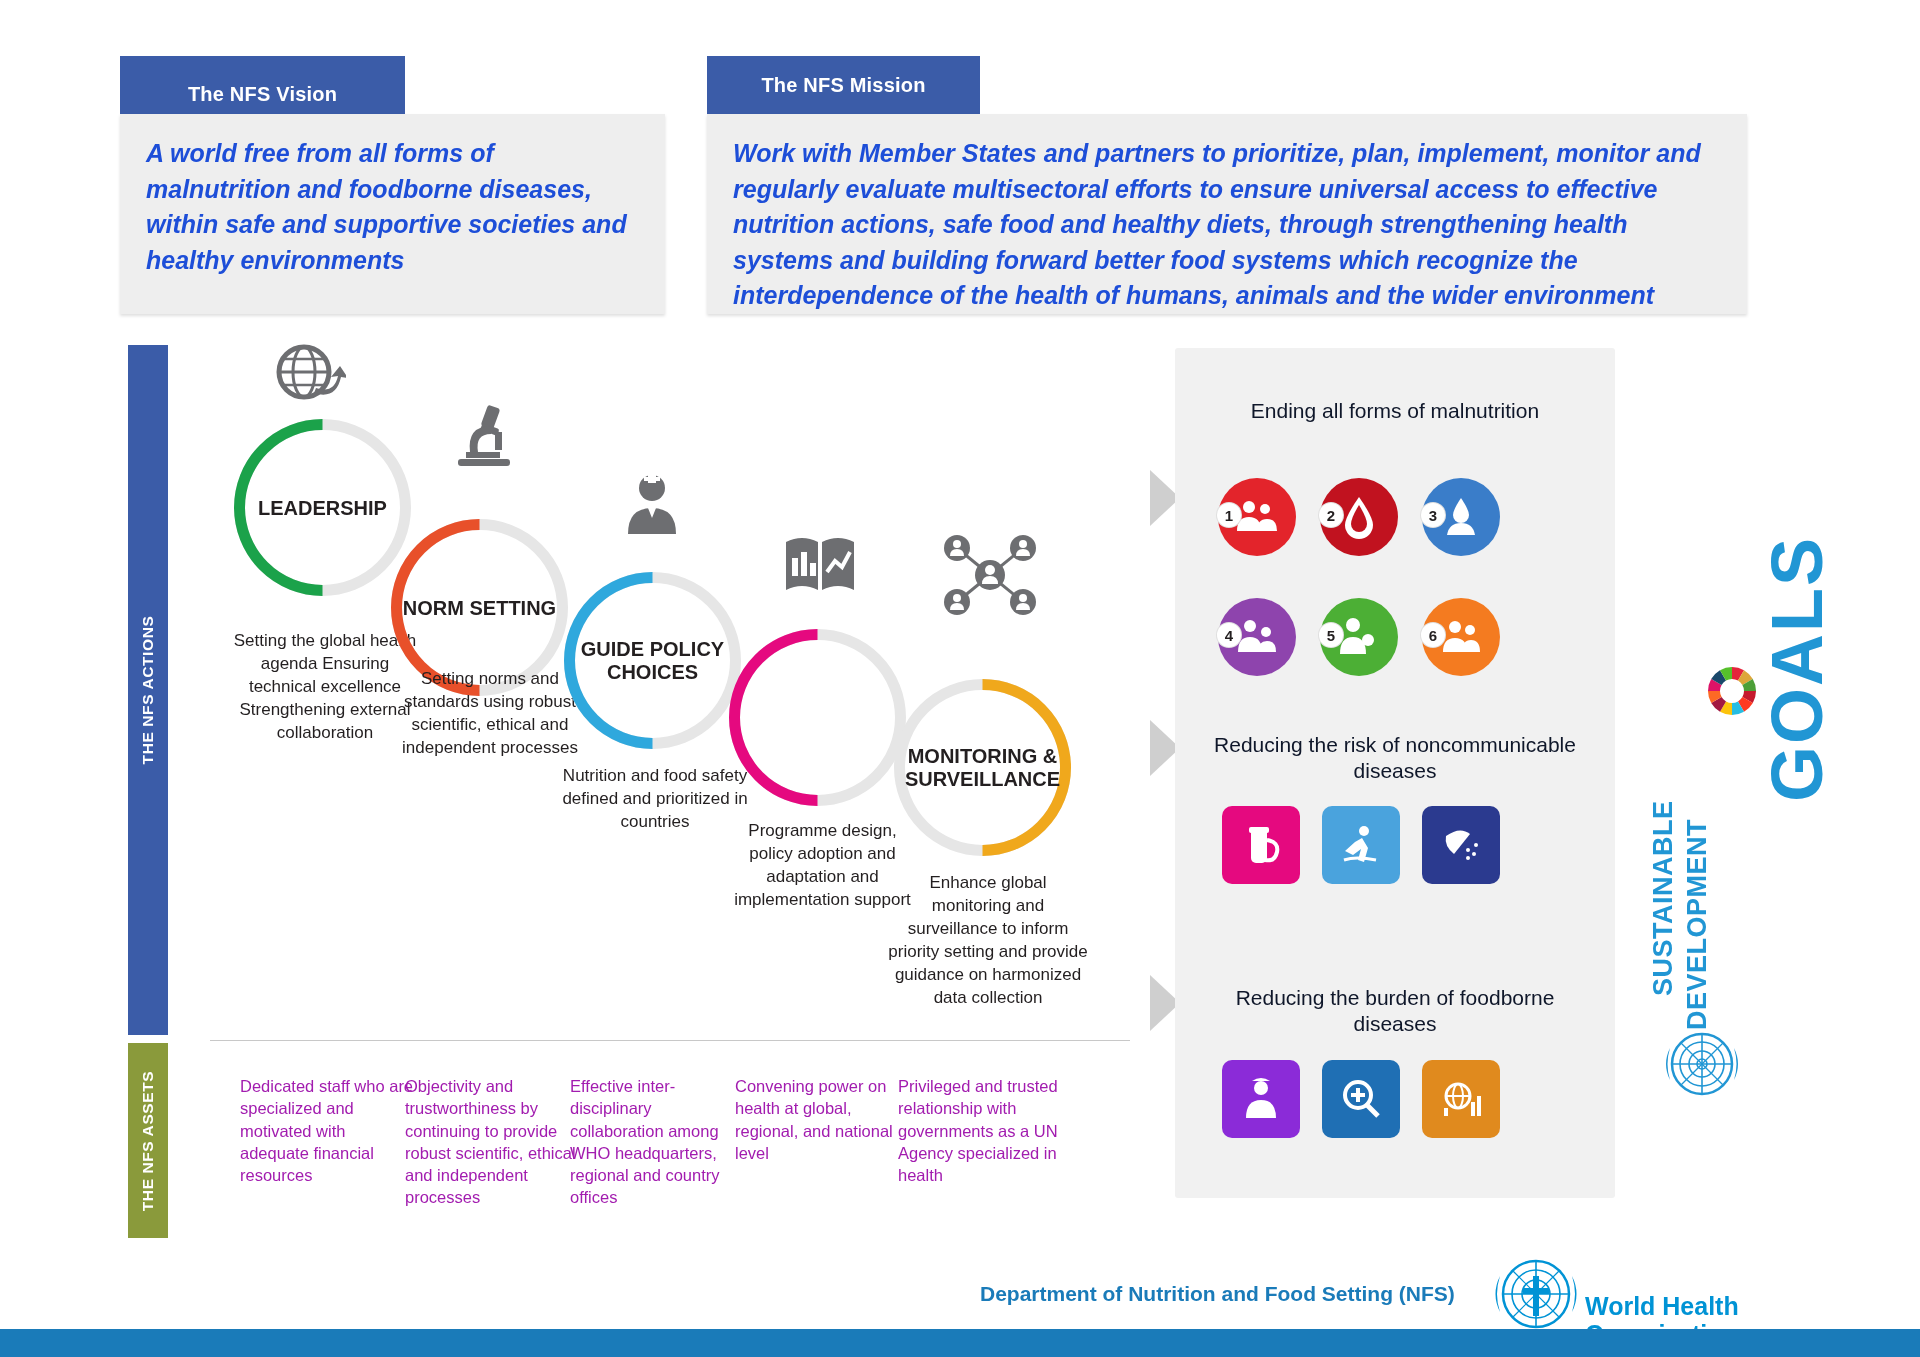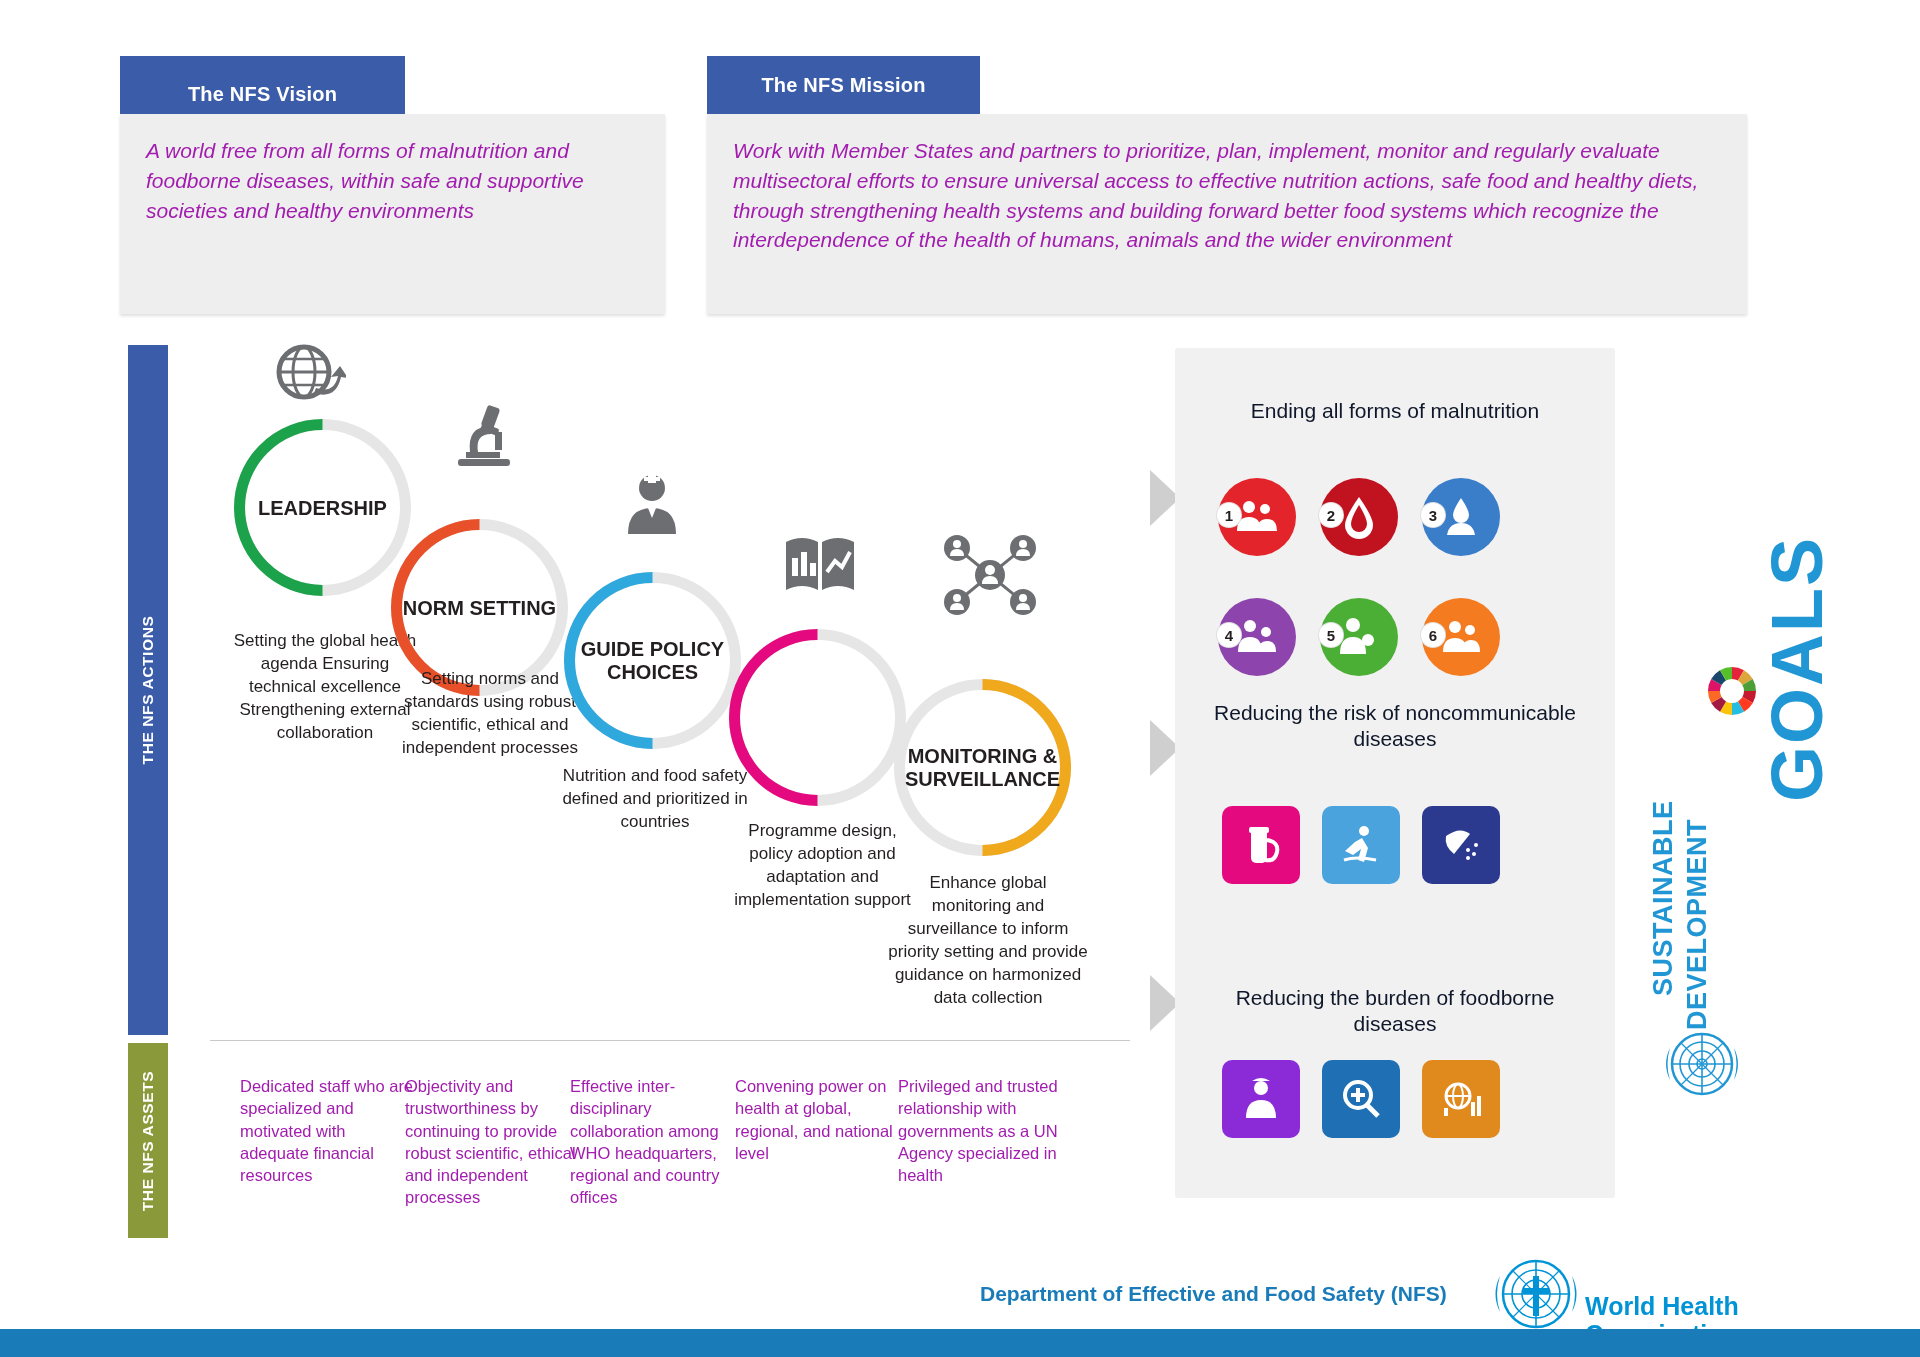--- a/index.html
+++ b/index.html
@@ -21,24 +21,24 @@
     font-weight:bold;
     font-size:20px;
     display:flex;
     align-items:center;
     justify-content:center;
     letter-spacing:.2px;
   }
   .banner-body {
     position:absolute;
     background:#eeeeee;
-    color:#a21caf;
+    color:#1d4ed8;
     font-style:italic;
-    font-weight:normal;
-    font-size:21px;
+    font-weight:bold;
+    font-size:25px;
     line-height:1.42;
     padding:22px 26px 18px 26px;
     box-shadow:0 2px 3px rgba(0,0,0,.13);
   }
 
   #vision-tab   { left:120px; top:56px;  width:285px; height:76px; }
   #vision-body  { left:120px; top:114px; width:545px; height:200px; }
   #mission-tab  { left:707px; top:56px;  width:273px; height:58px; }
   #mission-body { left:707px; top:114px; width:1040px; height:200px; }
 
@@ -366,21 +366,21 @@
     <span class="num">6</span>
     <svg width="48" height="40" viewBox="0 0 48 40">
       <circle cx="18" cy="10" r="6" fill="#fff"></circle>
         <circle cx="33" cy="13" r="5" fill="#fff"></circle>
       <path d="M6 35 q0 -14 12 -14 t12 14 z" fill="#fff"></path>
       <path d="M25 35 q0 -12 9 -12 t9 12 z" fill="#fff"></path>
     </svg>
   </div>
 </div>
 
-<div class="rp-title" style="top:700px;">Reducing the risk of noncommunicable diseases</div>
+<div class="rp-title" style="top:732px;">Reducing the risk of noncommunicable diseases</div>
 <div class="sq-row" style="left:1222px; top:806px;">
   <div class="sq" style="background:#e5097f;">
     <svg width="46" height="46" viewBox="0 0 46 46">
       <path d="M13 10 h16 v26 a5 5 0 0 1 -5 5 h-6 a5 5 0 0 1 -5 -5 z" fill="#fff"></path>
       <rect x="11" y="5" width="20" height="6" rx="2" fill="#fff"></rect>
       <path d="M29 18 q12 2 10 12 t-12 8" fill="none" stroke="#fff" stroke-width="4"></path>
     </svg>
   </div>
   <div class="sq" style="background:#4aa3dd;">
     <svg width="46" height="46" viewBox="0 0 46 46">
@@ -500,19 +500,19 @@
   <line x1="13" y1="46" x2="79" y2="46" stroke="#0093d5" stroke-width="1.6"></line>
   <line x1="46" y1="13" x2="46" y2="79" stroke="#0093d5" stroke-width="1.6"></line>
   <line x1="23" y1="23" x2="69" y2="69" stroke="#0093d5" stroke-width="1.2"></line>
   <line x1="69" y1="23" x2="23" y2="69" stroke="#0093d5" stroke-width="1.2"></line>
   <path d="M10 64 q-9 -18 0 -36 q-6 18 0 36 z" fill="#0093d5"></path>
   <path d="M82 64 q9 -18 0 -36 q6 18 0 36 z" fill="#0093d5"></path>
   <rect x="43" y="28" width="6" height="40" fill="#0093d5"></rect>
   <rect x="33" y="40" width="26" height="6" fill="#0093d5"></rect>
 </svg>
 
-<div id="footer-dept">Department of Effective and Food Safety (NFS)</div>
+<div id="footer-dept">Department of Nutrition and Food Setting (NFS)</div>
 <div id="who-name">
   <div>World Health</div>
   <div>Organization</div>
 </div>
 
 <div id="footer-strip"></div>
 
 </body></html>

